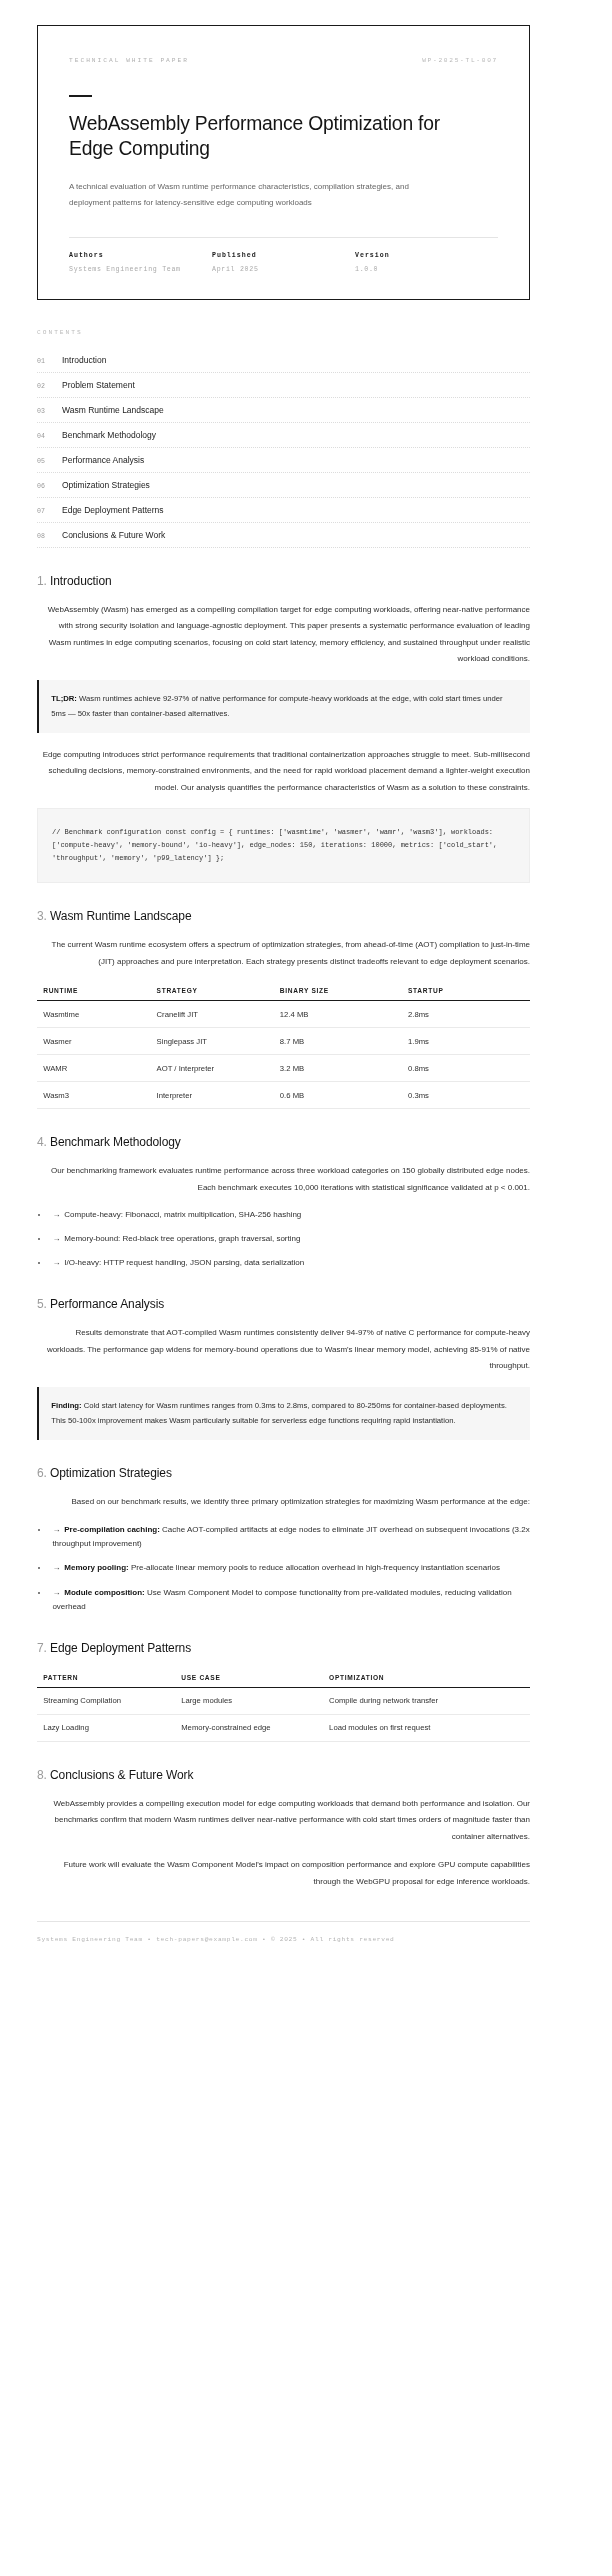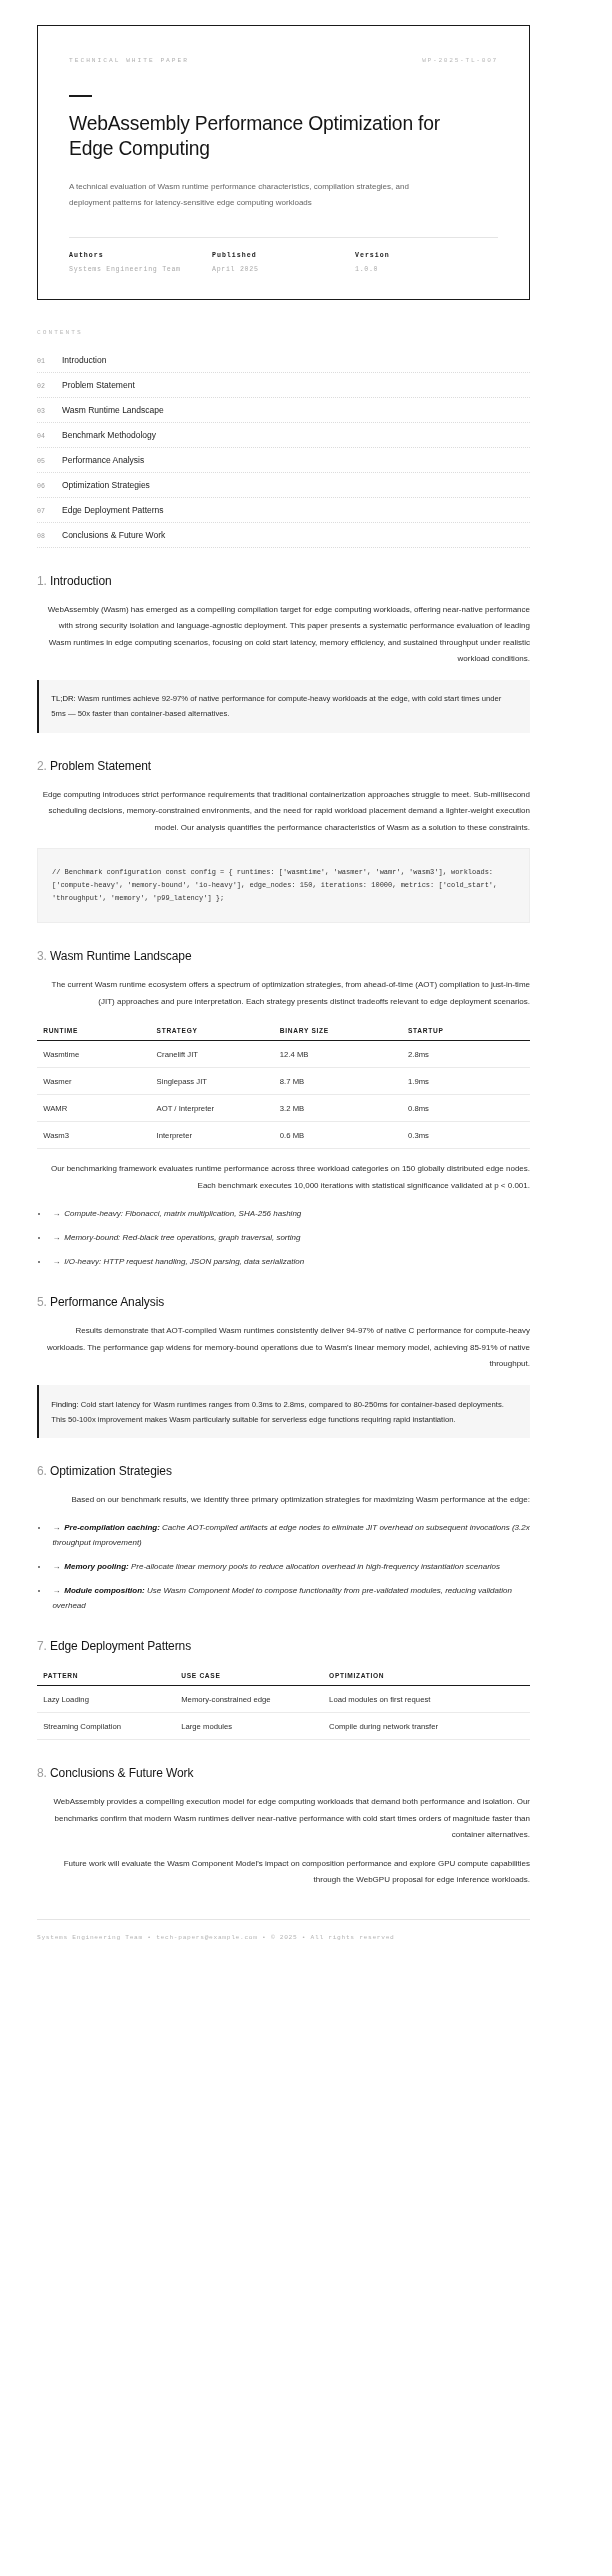--- a/index.html
+++ b/index.html
@@ -151,21 +151,21 @@
     border-left: 2.3px solid #1a1a1a;
     padding: 11.6px 14px 11.6px 12.3px;
     margin: 4.6px 0 14px 0;
   }
   .callout p {
     margin: 0;
     font-size: 7.7px;
     line-height: 1.95;
     color: #2c2c2c;
   }
-  .callout b { font-weight: 400; color: #111; margin-top: 18px; }
+  .callout b { font-weight: 700; color: #111; margin-top: 18px; }
 
   
   pre.code {
     background: #f6f6f6;
     border: 0.8px solid #ededed;
     padding: 17px 14px;
     margin: 6.2px 0 14px 0;
     font-family: "Liberation Mono", monospace;
     font-size: 7px;
     line-height: 1.85;
@@ -203,21 +203,20 @@
     margin: 4.6px 0 12.3px 0;
     padding-left: 12.3px;
     list-style: disc outside;
   }
   ul.arrows li {
     font-size: 8px;
     line-height: 1.85;
     color: #2e2e2e;
     margin-bottom: 9.3px;
     padding-left: 3.1px;
-    font-style: italic;
   }
   ul.arrows li::marker { font-size: 6.2px; color: #555; }
   .arw { color: #3a3a3a; margin-right: 3.9px; }
   ul.arrows li b { font-weight: 700; color: #111; }
 
   
   .footer {
     margin: 31px 37px 0 37px;
     border-top: 0.8px solid #e4e4e4;
     padding-top: 14px;
@@ -303,24 +302,20 @@
         <span class="secnum">1.</span>
         <span>Introduction</span>
       </h2>
       <p class="para">WebAssembly (Wasm) has emerged as a compelling compilation target for edge computing workloads, offering near-native performance with strong security isolation and language-agnostic deployment. This paper presents a systematic performance evaluation of leading Wasm runtimes in edge computing scenarios, focusing on cold start latency, memory efficiency, and sustained throughput under realistic workload conditions.</p>
       <div class="callout">
         <p><b>TL;DR:</b><span> Wasm runtimes achieve 92-97% of native performance for compute-heavy workloads at the edge, with cold start times under 5ms — 50x faster than container-based alternatives.</span></p>
       </div>
     </section>
 
     <section>
-      <h2 class="sec-head">
-        <span class="secnum">2.</span>
-        <span>Problem Statement</span>
-      </h2>
       <p class="para">Edge computing introduces strict performance requirements that traditional containerization approaches struggle to meet. Sub-millisecond scheduling decisions, memory-constrained environments, and the need for rapid workload placement demand a lighter-weight execution model. Our analysis quantifies the performance characteristics of Wasm as a solution to these constraints.</p>
       <pre class="code">// Benchmark configuration const config = { runtimes: ['wasmtime', 'wasmer', 'wamr', 'wasm3'], workloads: ['compute-heavy', 'memory-bound', 'io-heavy'], edge_nodes: 150, iterations: 10000, metrics: ['cold_start', 'throughput', 'memory', 'p99_latency'] };</pre>
     </section>
 
     <section>
       <h2 class="sec-head">
         <span class="secnum">3.</span>
         <span>Wasm Runtime Landscape</span>
       </h2>
       <p class="para">The current Wasm runtime ecosystem offers a spectrum of optimization strategies, from ahead-of-time (AOT) compilation to just-in-time (JIT) approaches and pure interpretation. Each strategy presents distinct tradeoffs relevant to edge deployment scenarios.</p>
@@ -356,20 +351,24 @@
             <td>Wasm3</td>
             <td>Interpreter</td>
             <td>0.6 MB</td>
             <td>0.3ms</td>
           </tr>
         </tbody>
       </table>
     </section>
 
     <section>
+      <h2 class="sec-head">
+        <span class="secnum">4.</span>
+        <span>Benchmark Methodology</span>
+      </h2>
       <p class="para">Our benchmarking framework evaluates runtime performance across three workload categories on 150 globally distributed edge nodes. Each benchmark executes 10,000 iterations with statistical significance validated at p &lt; 0.001.</p>
       <ul class="arrows">
         <li><span class="arw">→</span><span>Compute-heavy: Fibonacci, matrix multiplication, SHA-256 hashing</span></li>
         <li><span class="arw">→</span><span>Memory-bound: Red-black tree operations, graph traversal, sorting</span></li>
         <li><span class="arw">→</span><span>I/O-heavy: HTTP request handling, JSON parsing, data serialization</span></li>
       </ul>
     </section>
 
     <section>
       <h2 class="sec-head">
@@ -403,29 +402,29 @@
       <table class="data">
         <thead>
           <tr>
             <th style="width:28%">PATTERN</th>
             <th style="width:30%">USE CASE</th>
             <th style="width:42%">OPTIMIZATION</th>
           </tr>
         </thead>
         <tbody>
           <tr>
+            <td>Streaming Compilation</td>
+            <td>Large modules</td>
+            <td>Compile during network transfer</td>
+          </tr>
+          <tr>
             <td>Lazy Loading</td>
             <td>Memory-constrained edge</td>
             <td>Load modules on first request</td>
           </tr>
-          <tr>
-            <td>Streaming Compilation</td>
-            <td>Large modules</td>
-            <td>Compile during network transfer</td>
-          </tr>
         </tbody>
       </table>
     </section>
 
     <section>
       <h2 class="sec-head">
         <span class="secnum">8.</span>
         <span>Conclusions &amp; Future Work</span>
       </h2>
       <p class="para">WebAssembly provides a compelling execution model for edge computing workloads that demand both performance and isolation. Our benchmarks confirm that modern Wasm runtimes deliver near-native performance with cold start times orders of magnitude faster than container alternatives.</p>

